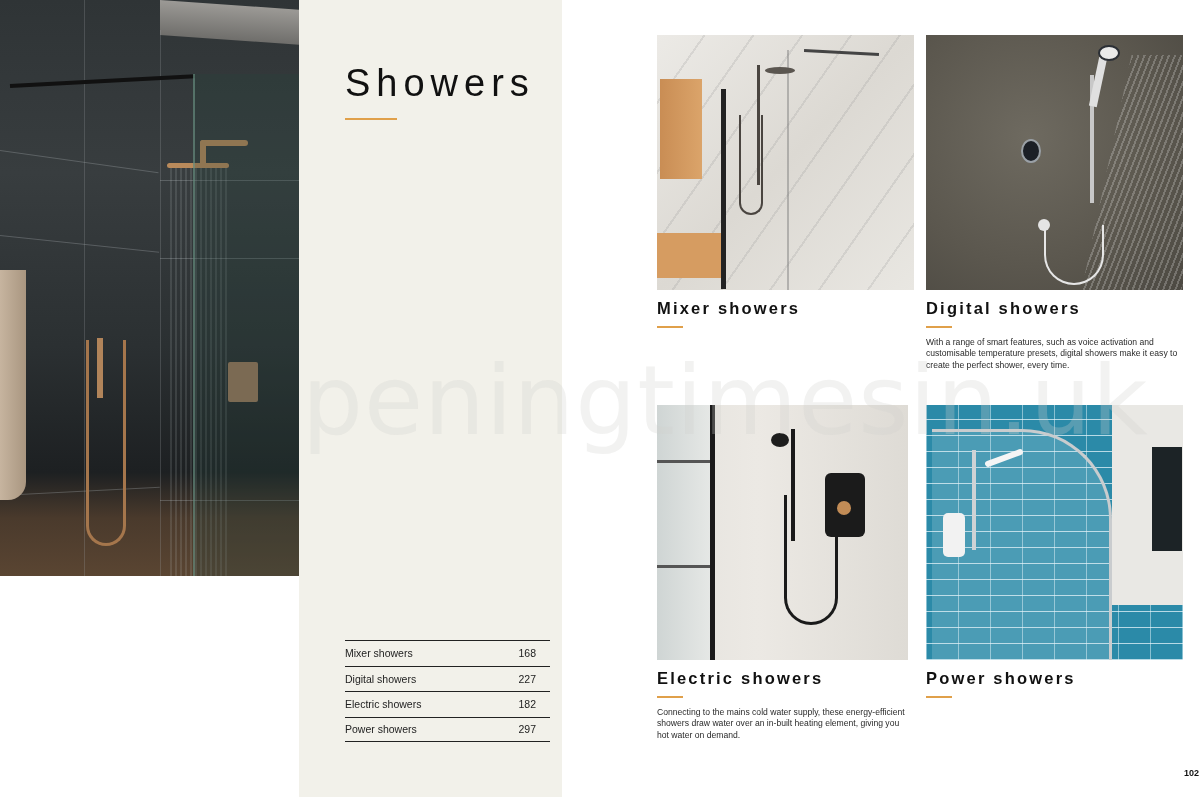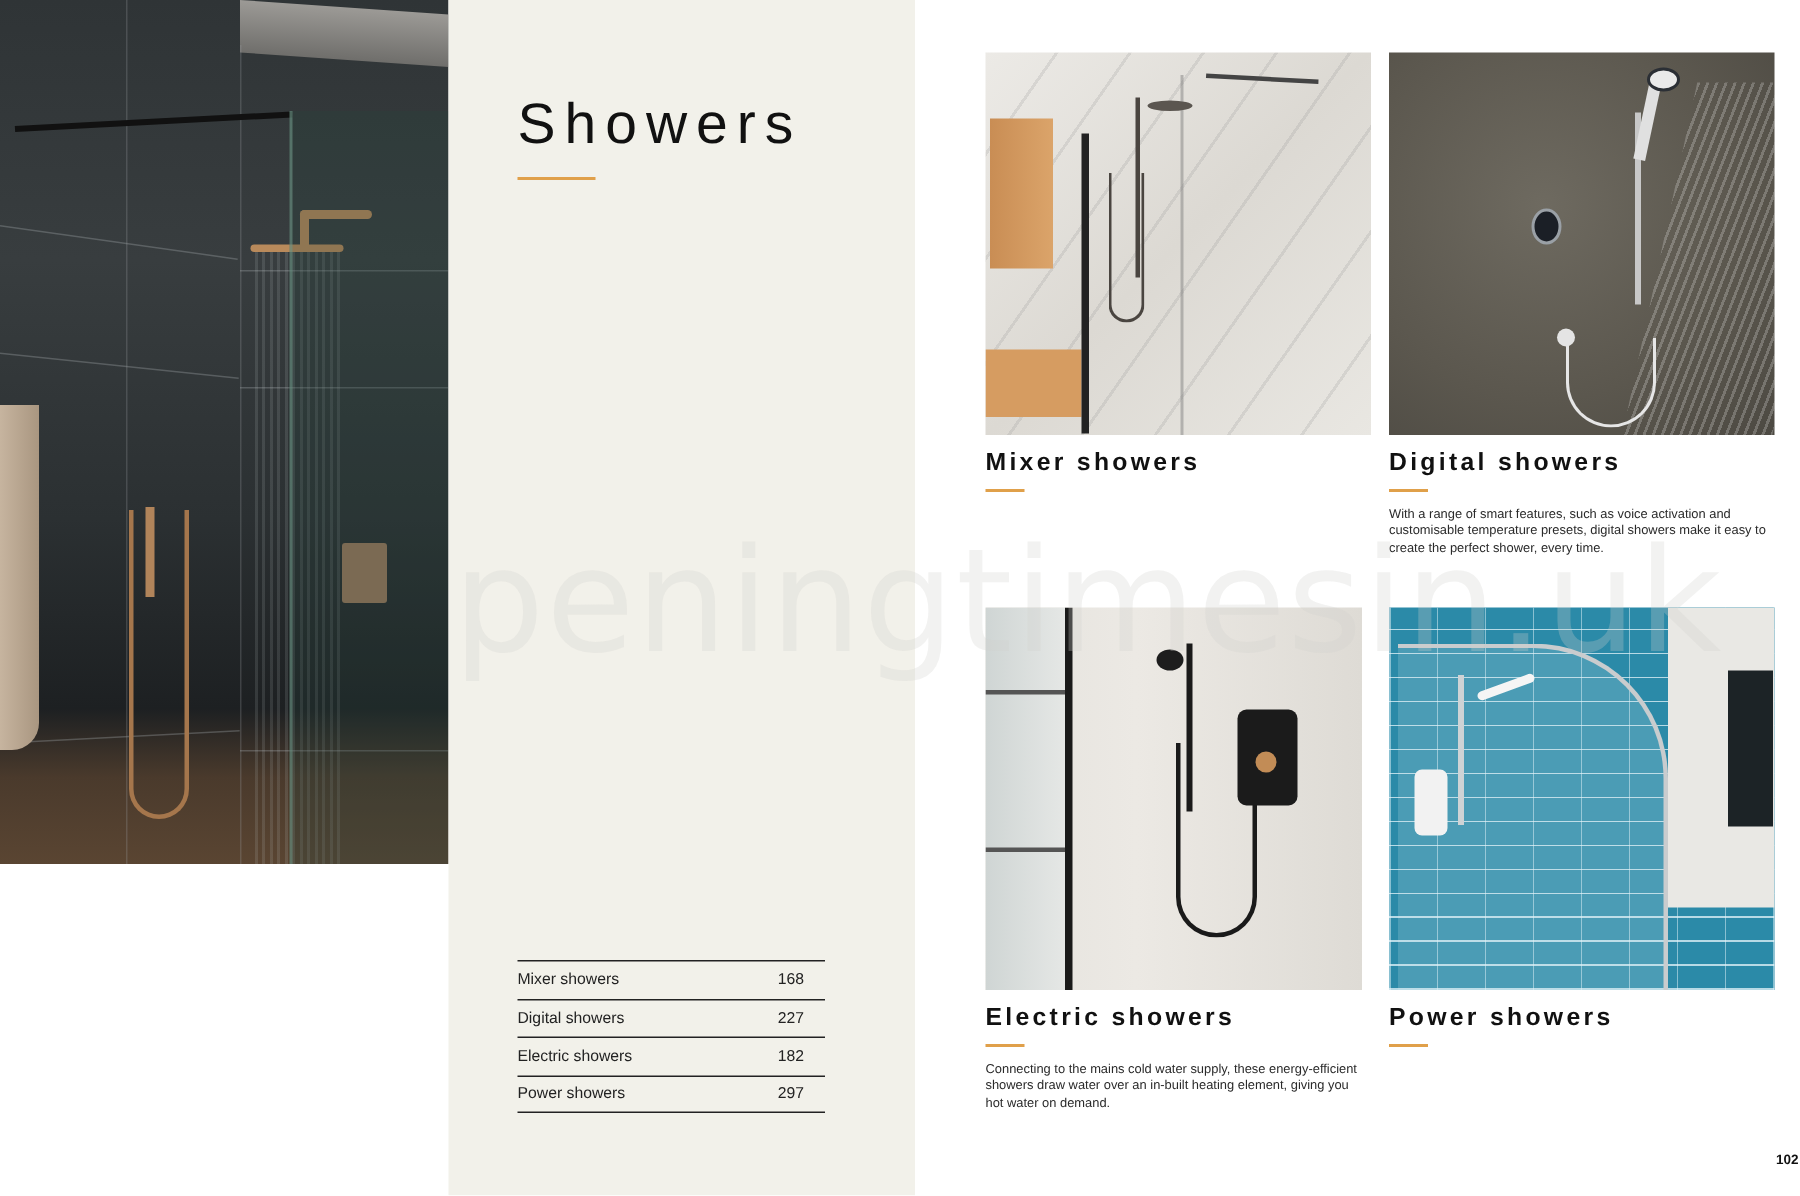--- a/index.html
+++ b/index.html
@@ -23,21 +23,21 @@
     .hero-photo .spray { position:absolute; left:170px; top:168px; width:58px; height:480px; background: repeating-linear-gradient(90deg, rgba(200,210,210,0.14) 0 2px, rgba(0,0,0,0) 2px 5px); }
     .hero-photo .valve { position:absolute; left:228px; top:362px; width:30px; height:40px; background:#7b6a53; border-radius:2px; }
     .hero-photo .hose { position:absolute; left:86px; top:340px; width:40px; height:206px; border:3px solid #a5764c; border-top:none; border-radius: 0 0 22px 22px; }
     .hero-photo .hose-bar { position:absolute; left:97px; top:338px; width:6px; height:60px; background:#b1845a; }
     .hero-photo .towel { position:absolute; left:-4px; top:270px; width:30px; height:230px; background: linear-gradient(90deg,#cbb9a4,#a99680); border-radius: 0 0 18px 0; }
     .hero-photo .tray { position:absolute; left:-20px; top:640px; width:330px; height:90px; background:#16191a; transform: skewY(-8deg); }
     .hero-photo .mat { position:absolute; left:-10px; top:740px; width:200px; height:40px; background:#8f8b85; transform: skewY(5deg); }
     .page-num-left { position:absolute; left:20px; top:767px; font-size:10px; font-weight:bold; color:#ffffff; }
 
     
-    .intro-panel { position:absolute; left:299px; top:0; width:311px; height:797px; background:#f2f1ea; }
+    .intro-panel { position:absolute; left:299px; top:0; width:263px; height:797px; background:#f2f1ea; }
     .intro-title { position:absolute; left:46px; top:62px; font-size:38px; letter-spacing:6px; font-weight:normal; color:#111; }
     .accent-rule { position:absolute; height:2px; background:#e0a04a; }
     .intro-rule { left:46px; top:118px; width:52px; }
     .intro-text { position:absolute; left:46px; top:140px; width:230px; font-size:12px; line-height:16px; color:#1a1a1a; }
 
     .toc { position:absolute; left:46px; top:640px; width:205px; }
     .toc-row { display:flex; justify-content:space-between; align-items:center; height:25.5px; border-top: 1.5px solid #222; font-size:10.5px; color:#222; padding-right:14px; }
     .toc-row:last-child { border-bottom: 1.5px solid #222; }
 
     

